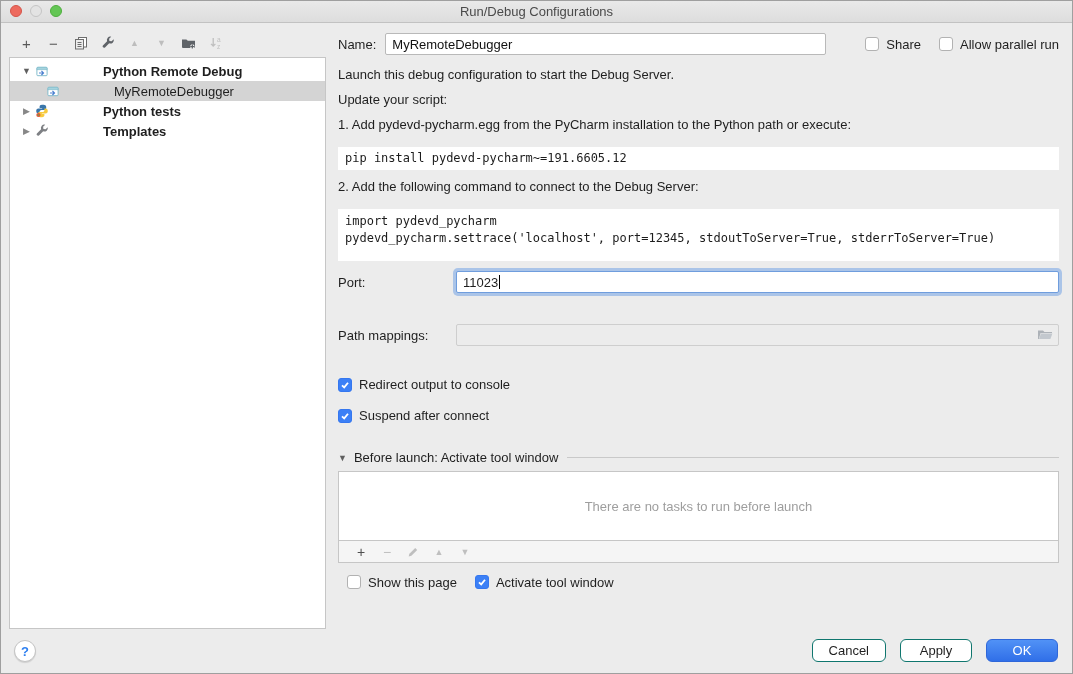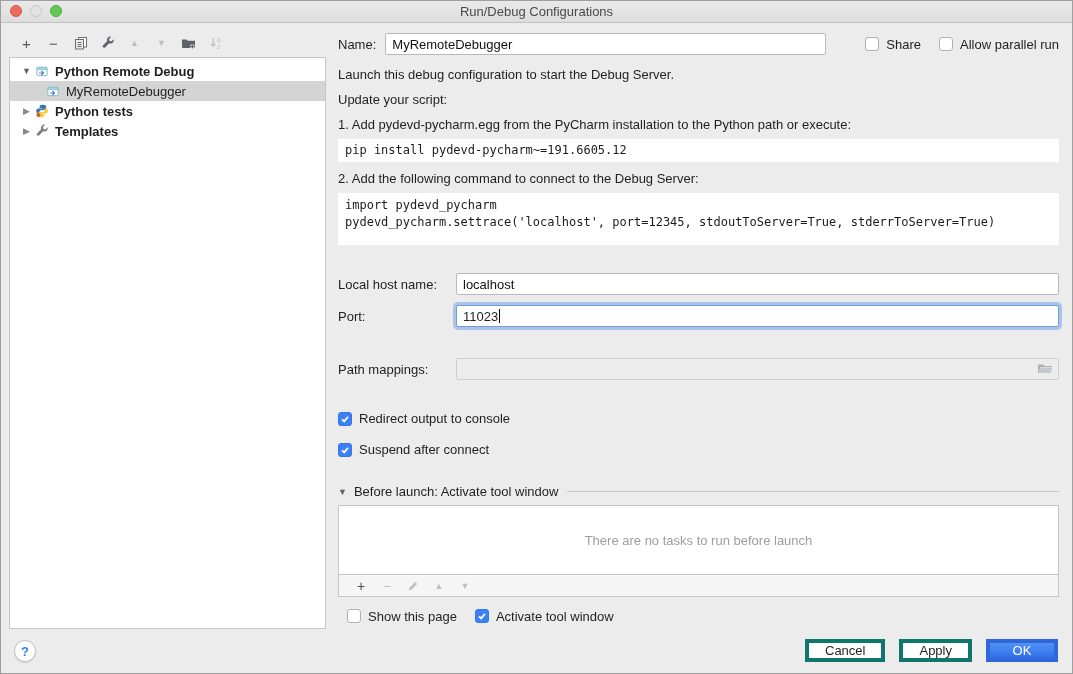--- a/index.html
+++ b/index.html
@@ -25,41 +25,41 @@
   .tb-btn.disabled { color:#bdbdbd; }
 
   .tree-panel { position:absolute; left:8px; top:56px; width:317px; height:572px;
                 background:#fff; border:1px solid #c6c6c6; padding-top:3px; overflow:hidden; }
   .tree-row { height:20px; display:flex; align-items:center; white-space:nowrap; }
   .tree-row.selected { background:#d4d4d4; }
   .tw-arrow { width:13px; margin-left:10px; text-align:center; font-size:9px; color:#5f5f5f; flex:0 0 auto;}
   .tw-arrow.collapsed { color:#878787; }
   .tw-indent { width:23px; flex:0 0 auto; }
   .tree-icon { width:15px; height:14px; margin:0 5px 0 2px; flex:0 0 auto; display:flex; align-items:center; }
-  .tree-label { font-size:13px; }
+  .tree-label { font-size:13px;margin-left:48px; }
   .tree-label.bold { font-weight:bold; }
 
   
   .main { position:absolute; left:337px; top:32px; width:721px; }
   .row { display:flex; align-items:center; }
   .name-row { margin-bottom:12px; }
   .name-row label { margin-right:9px; }
   .text-input { height:22px; border:1px solid #b9b9b9; border-radius:2px; background:#fff;
                 padding:0 6px; font-family:"Liberation Sans",sans-serif; font-size:13px; color:#111; outline:none; }
   .name-input { width:441px; }
   .spacer { flex:1; }
 
   .cb { width:14px; height:14px; border-radius:3px; border:1px solid #b2b2b2; background:#fff;
         display:inline-flex; align-items:center; justify-content:center; flex:0 0 auto; }
   .cb.checked { background:#3c80f6; border-color:#3577ef; }
   .cb-label { margin-left:7px; }
   .cb-pair { display:flex; align-items:flex-start; }
 
   .para { margin-top:9px; line-height:16px; }
-  .code-block { margin-top:6px; background:#fff; font-family:"DejaVu Sans Mono", monospace;
+  .code-block { margin-top:14px; background:#fff; font-family:"DejaVu Sans Mono", monospace;
                 font-size:12px; color:#1c1c1c; padding:3px 7px; line-height:17px; }
   .code-block.tall { padding:4px 7px 14px 7px; }
 
   .form-row { display:flex; align-items:center; margin-top:10px; }
   .form-label { width:118px; flex:0 0 auto; }
   .form-field { flex:1; }
   .focus-ring { border:1px solid #6f9ddd; box-shadow:0 0 0 3px rgba(116,164,230,.55); border-radius:2px; }
   .div-input { height:22px; background:#fff; padding:0 6px; display:flex; align-items:center; }
   .caret { display:inline-block; width:1px; height:14px; background:#000; margin-left:1px; }
   .disabled-field { height:22px; background:#ececec; border:1px solid #cecece; border-radius:2px;
@@ -85,21 +85,21 @@
 
   .bottom-checks { margin-top:12px; padding-left:9px; display:flex; align-items:center; gap:18px; }
 
   
   .footer { position:absolute; left:0; right:0; bottom:0; height:46px; }
   .help-btn { position:absolute; left:13px; bottom:11px; width:22px; height:22px; border-radius:50%;
               background:#fff; border:1px solid #c4c4c4; box-shadow:0 1px 1px rgba(0,0,0,.12);
               display:flex; align-items:center; justify-content:center;
               color:#2d7ff0; font-size:13px; font-weight:bold; }
   .btns { position:absolute; right:14px; bottom:11px; display:flex; gap:14px; }
-  .btn { height:23px; min-width:72px; padding:0 16px; border-radius:0; border:4px solid #0f766e;
+  .btn { height:23px; min-width:72px; padding:0 16px; border-radius:6px; border:1px solid #0f766e;
          background:#fff; font-family:"Liberation Sans",sans-serif; font-size:13px; color:#1f1f1f;
          display:flex; align-items:center; justify-content:center; }
   .btn.primary { background:linear-gradient(#5192f6,#306fe8); border-color:#2f67d9; color:#fff; }
 
   svg { display:block; }
 </style>
 </head>
 <body>
 
 <div class="window">
@@ -213,24 +213,20 @@
     <div class="para">Launch this debug configuration to start the Debug Server.</div>
     <div class="para">Update your script:</div>
     <div class="para">1. Add pydevd-pycharm.egg from the PyCharm installation to the Python path or execute:</div>
     <div class="code-block">pip install pydevd-pycharm~=191.6605.12</div>
     <div class="para">2. Add the following command to connect to the Debug Server:</div>
     <div class="code-block tall">
       <div>import pydevd_pycharm</div>
       <div>pydevd_pycharm.settrace('localhost', port=12345, stdoutToServer=True, stderrToServer=True)</div>
     </div>
 
-    <div class="form-row mt-lg">
-      <span class="form-label">Local host name:</span>
-      <input class="text-input form-field" value="localhost" style="">
-    </div>
 
     <div class="form-row">
       <span class="form-label">Port:</span>
       <div class="form-field focus-ring div-input">
         <span>11023</span>
         <span class="caret"></span>
       </div>
     </div>
 
     <div class="form-row mt-xl">

